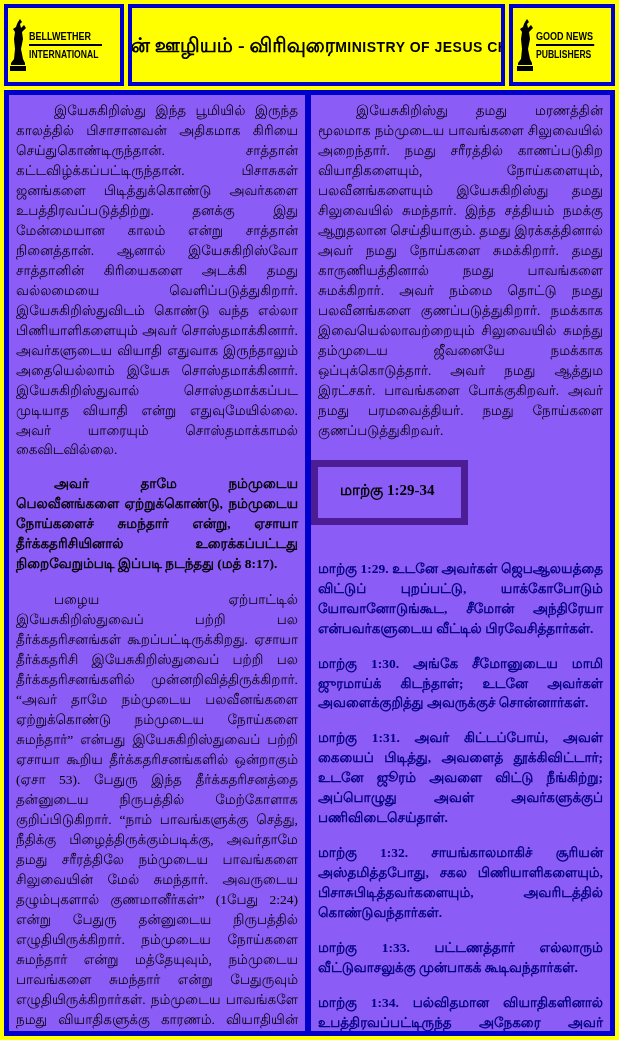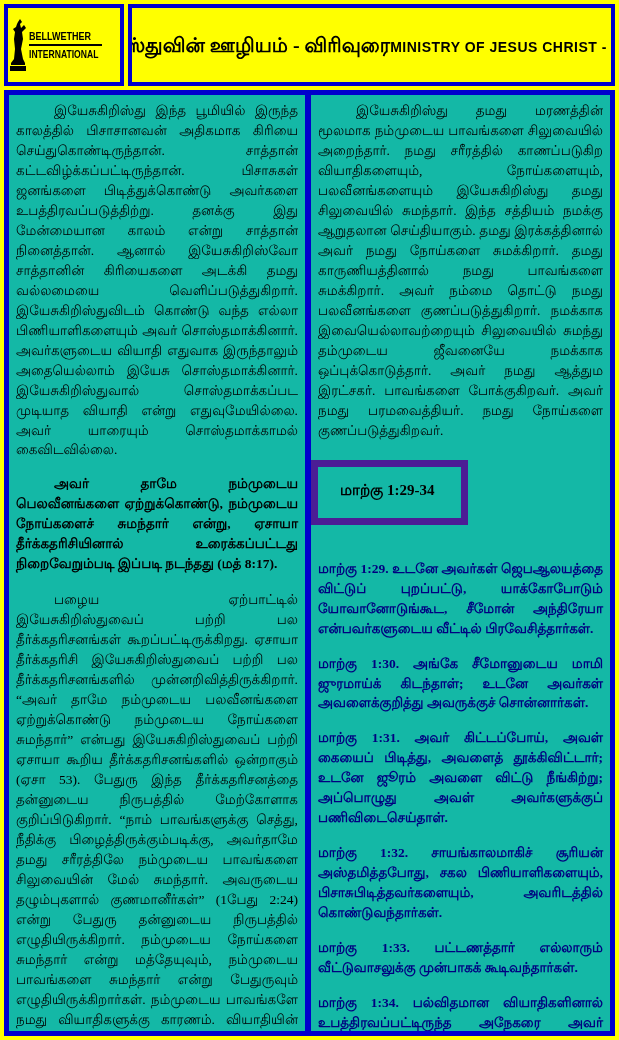--- a/index.html
+++ b/index.html
@@ -60,21 +60,21 @@
     font-family: "Liberation Sans", sans-serif;
     font-weight: bold; font-size: 14px; color: #000;
     letter-spacing: 0.5px; white-space: nowrap; margin-top: 3px;
   }
   
   .content {
     flex: 1 1 auto;
     border: 5px solid #0000CC;
     display: flex;
     overflow: hidden;
-    background: #14b8a6;
+    background: #8b5cf6;
   }
   .col {
     overflow: hidden;
     padding: 6px 7px;
     font-size: 13.5px; line-height: 1.48; color: #000;
     text-align: justify;
   }
   .col-left  { flex: 0 0 296px; }
   .divider   { flex: 0 0 6px; background: #0000CC; }
   .col-right { flex: 1 1 auto; }
@@ -114,20 +114,29 @@
         <span class="logo-line1">BELLWETHER</span>
         <span class="logo-line2">INTERNATIONAL</span>
       </span>
     </div>
 
     <div class="title-box">
       <div class="title-tamil">இயேசுகிறிஸ்துவின் ஊழியம் - விரிவுரை</div>
       <div class="title-english">MINISTRY OF JESUS CHRIST - COMMENTARY</div>
     </div>
 
+    <div class="logo-box">
+      <svg class="statue" viewBox="0 0 16 52" xmlns="http://www.w3.org/2000/svg">
+        <path fill="#000" d="M10 0 L12 3 L10 5 L11 9 L14 6 L16 9 L12 13 L13 20 L11 30 L13 40 L15 44 L15 46 L1 46 L1 44 L4 40 L5 30 L4 20 L5 13 L3 10 L6 8 L7 5 L8 3 Z M0 47 L16 47 L16 52 L0 52 Z"></path>
+      </svg>
+      <span class="logo-text">
+        <span class="logo-line1">GOOD NEWS</span>
+        <span class="logo-line2">PUBLISHERS</span>
+      </span>
+    </div>
   </div>
 
   <div class="content">
 
     <div class="col col-left">
       <p class="body-para">இயேசுகிறிஸ்து இந்த பூமியில் இருந்த காலத்தில் பிசாசானவன் அதிகமாக கிரியை செய்துகொண்டிருந்தான். சாத்தான் கட்டவிழ்க்கப்பட்டிருந்தான். பிசாசுகள் ஜனங்களை பிடித்துக்கொண்டு அவர்களை உபத்திரவப்படுத்திற்று. தனக்கு இது மேன்மையான காலம் என்று சாத்தான் நினைத்தான். ஆனால் இயேசுகிறிஸ்வோ சாத்தானின் கிரியைகளை அடக்கி தமது வல்லமையை வெளிப்படுத்துகிறார். இயேசுகிறிஸ்துவிடம் கொண்டு வந்த எல்லா பிணியாளிகளையும் அவர் சொஸ்தமாக்கினார். அவர்களுடைய வியாதி எதுவாக இருந்தாலும் அதையெல்லாம் இயேசு சொஸ்தமாக்கினார். இயேசுகிறிஸ்துவால் சொஸ்தமாக்கப்பட முடியாத வியாதி என்று எதுவுமேயில்லை. அவர் யாரையும் சொஸ்தமாக்காமல் கைவிடவில்லை.</p>
       <p class="quote-para">அவர் தாமே நம்முடைய பெலவீனங்களை ஏற்றுக்கொண்டு, நம்முடைய நோய்களைச் சுமந்தார் என்று, ஏசாயா தீர்க்கதரிசியினால் உரைக்கப்பட்டது நிறைவேறும்படி இப்படி நடந்தது (மத் 8:17).</p>
       <p class="body-para">பழைய ஏற்பாட்டில் இயேசுகிறிஸ்துவைப் பற்றி பல தீர்க்கதரிசனங்கள் கூறப்பட்டிருக்கிறது. ஏசாயா தீர்க்கதரிசி இயேசுகிறிஸ்துவைப் பற்றி பல தீர்க்கதரிசனங்களில் முன்னறிவித்திருக்கிறார். “அவர் தாமே நம்முடைய பலவீனங்களை ஏற்றுக்கொண்டு நம்முடைய நோய்களை சுமந்தார்” என்பது இயேசுகிறிஸ்துவைப் பற்றி ஏசாயா கூறிய தீர்க்கதரிசனங்களில் ஒன்றாகும் (ஏசா 53). பேதுரு இந்த தீர்க்கதரிசனத்தை தன்னுடைய நிருபத்தில் மேற்கோளாக குறிப்பிடுகிறார். “நாம் பாவங்களுக்கு செத்து, நீதிக்கு பிழைத்திருக்கும்படிக்கு, அவர்தாமே தமது சரீரத்திலே நம்முடைய பாவங்களை சிலுவையின் மேல் சுமந்தார். அவருடைய தழும்புகளால் குணமானீர்கள்” (1பேது 2:24) என்று பேதுரு தன்னுடைய நிருபத்தில் எழுதியிருக்கிறார். நம்முடைய நோய்களை சுமந்தார் என்று மத்தேயுவும், நம்முடைய பாவங்களை சுமந்தார் என்று பேதுருவும் எழுதியிருக்கிறார்கள். நம்முடைய பாவங்களே நமது வியாதிகளுக்கு காரணம். வியாதியின் மூலமாக நமக்கு துன்பம் வருகிறது. நமது பாவமே இந்த துன்பத்திற்கு மூலகாரணம்.</p>
     </div>
 

